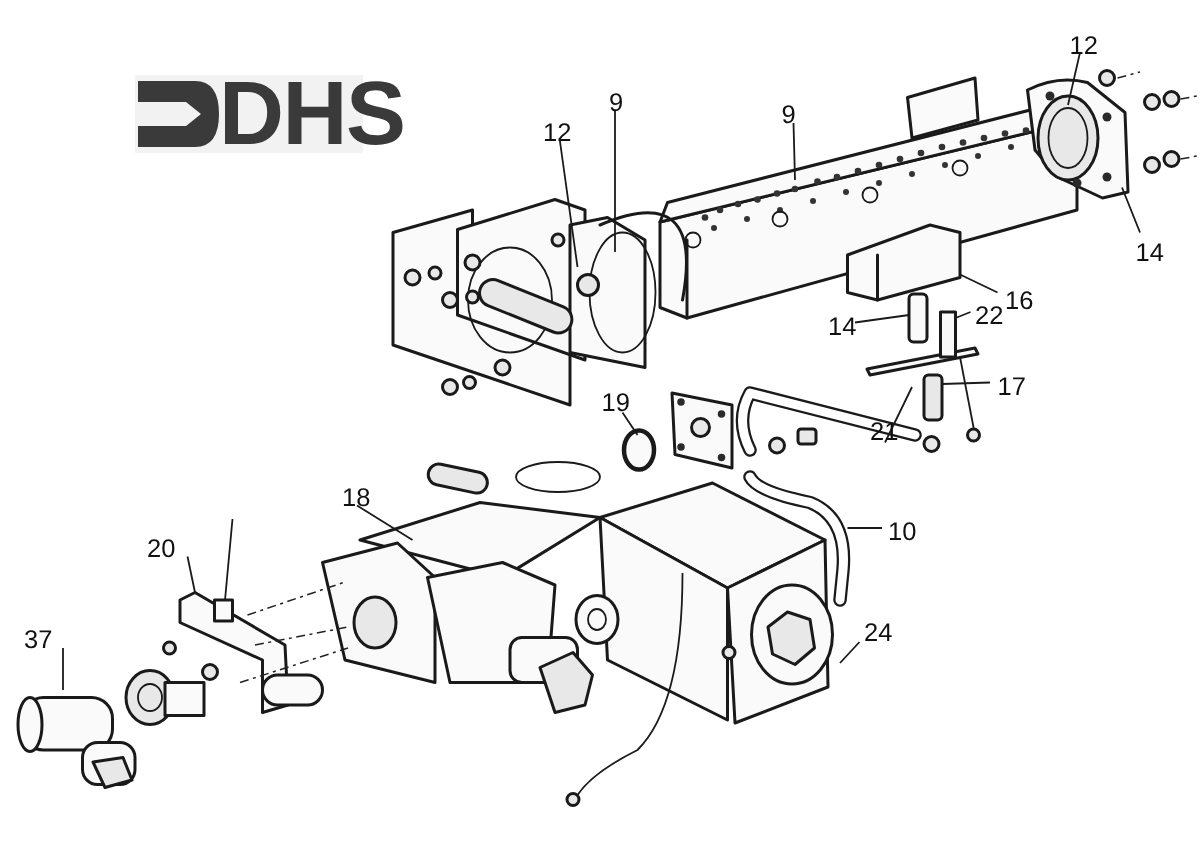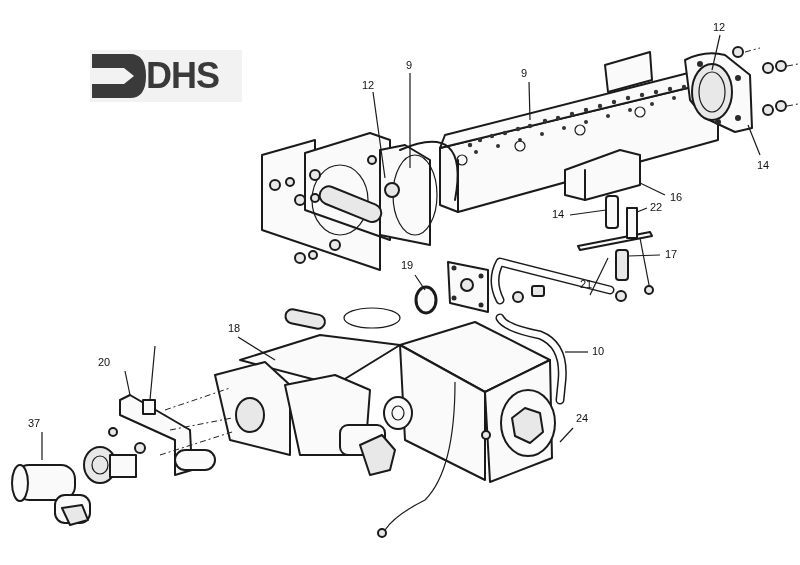--- a/index.html
+++ b/index.html
@@ -5,24 +5,24 @@
   html, body { margin:0; padding:0; background:#ffffff; }
   body { width:800px; height:565px; position:relative; overflow:hidden;
          font-family:"Liberation Sans", sans-serif; }
   #canvas { position:absolute; left:0; top:0; width:800px; height:565px; }
   .ln { stroke:#1a1a1a; stroke-width:2; fill:none; stroke-linejoin:round; stroke-linecap:round; }
   .thin { stroke:#1a1a1a; stroke-width:1.2; fill:none; }
   .dash { stroke:#222; stroke-width:1; fill:none; stroke-dasharray:6 3 2 3; }
   .fillw { fill:#fafafa; stroke:#1a1a1a; stroke-width:2; stroke-linejoin:round; }
   .fillg { fill:#e8e8e8; stroke:#1a1a1a; stroke-width:2; stroke-linejoin:round; }
   .dot { fill:#2a2a2a; }
-  .callout-label { position:absolute; font-size:11px; color:#111; line-height:1;
+  .callout-label { position:absolute; font-size:17px; color:#111; line-height:1;
                    font-family:"Liberation Sans", sans-serif; }
   .logo { position:absolute; left:90px; top:50px; width:152px; height:52px; background:#f2f2f2; }
-  .logo-text { position:absolute; left:56px; top:2px; font-size:36px; font-weight:bold;
+  .logo-text { position:absolute; left:56px; top:2px; font-size:60px; font-weight:bold;
                color:#3a3a3a; letter-spacing:-1px; line-height:48px;
                font-family:"Liberation Sans", sans-serif;text-align:center; }
 </style>
 </head>
 <body>
 
 <div class="logo">
   <svg width="58" height="52" viewBox="0 0 58 52" style="position:absolute;left:0;top:0">
     <path d="M2 4 H40 Q56 4 56 26 Q56 48 40 48 H2 V34 H34 L44 26 L34 18 H2 Z" fill="#3a3a3a"></path>
   </svg>
@@ -224,13 +224,13 @@
 <span class="callout-label" style="left:757px;top:160px">14</span>
 <span class="callout-label" style="left:670px;top:192px">16</span>
 <span class="callout-label" style="left:552px;top:209px">14</span>
 <span class="callout-label" style="left:665px;top:249px">17</span>
 <span class="callout-label" style="left:228px;top:323px">18</span>
 <span class="callout-label" style="left:401px;top:260px">19</span>
 <span class="callout-label" style="left:98px;top:357px">20</span>
 <span class="callout-label" style="left:580px;top:279px">21</span>
 <span class="callout-label" style="left:650px;top:202px">22</span>
 <span class="callout-label" style="left:576px;top:413px">24</span>
-<span class="callout-label" style="left:28px;top:418px">37</span>
+<span class="callout-label" style="left:16px;top:418px">37</span>
 
 </body></html>

